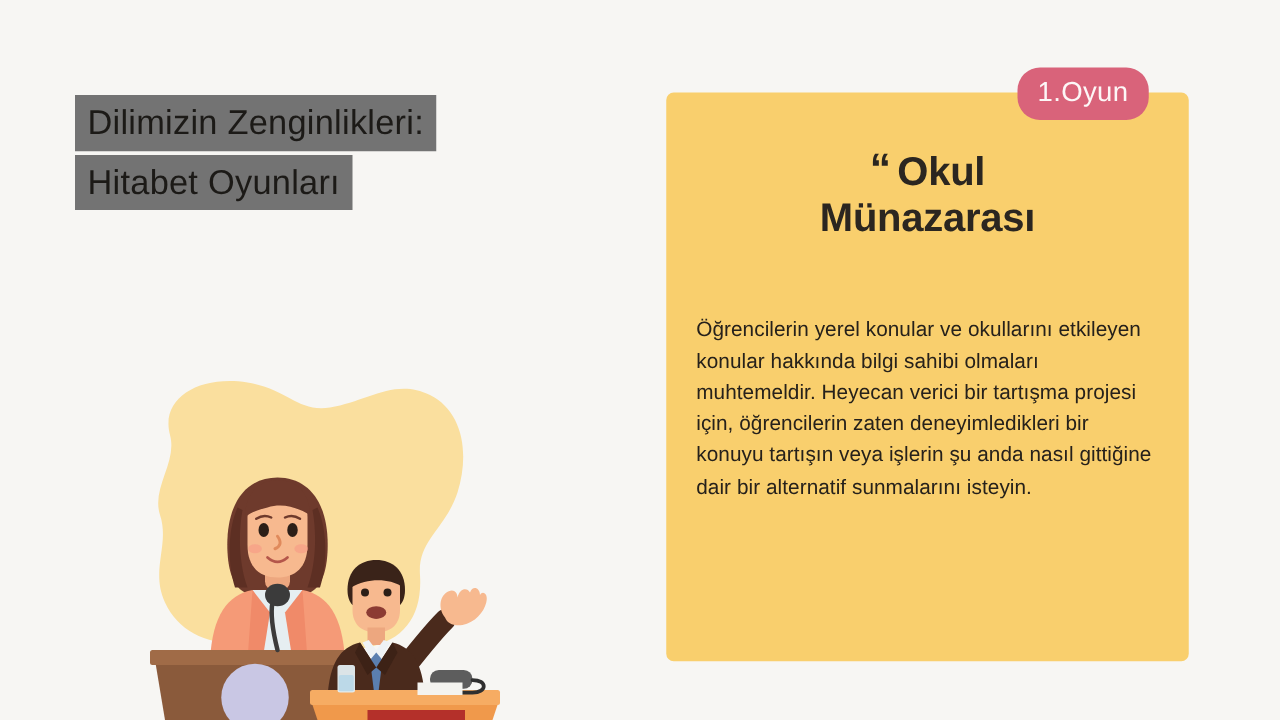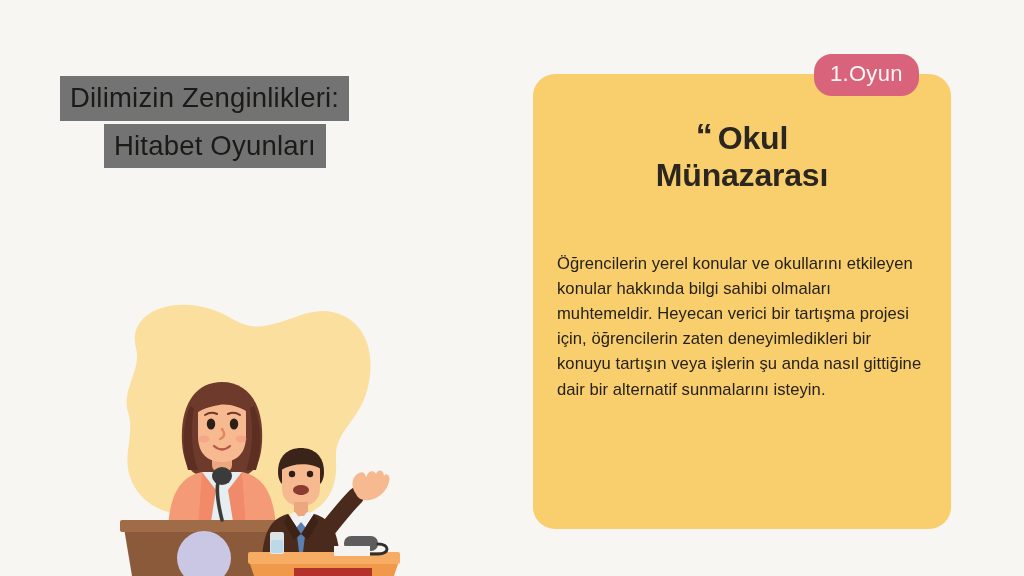--- a/index.html
+++ b/index.html
@@ -44,21 +44,20 @@
     color: #1c1a17;
     font-size: 27.5px;
     font-weight: 400;
     line-height: 1.0;
     letter-spacing: 0.2px;
     padding: 8px 10px 9px 10px;
     white-space: nowrap;
   }
   .title-line + .title-line {
     margin-top: 3px;
-    margin-left: 44px;
   }
 
   .lead-paragraph {
     position: absolute;
     left: 60px;
     top: 182px;
     width: 420px;
     font-size: 16.3px;
     line-height: 1.42;
     color: #20201e;
@@ -80,21 +79,21 @@
   }
 
   
   .game-card {
     position: absolute;
     left: 533px;
     top: 74px;
     width: 418px;
     height: 455px;
     background: #f9cf6d;
-    border-radius: 22px;
+    border-radius: 6px;
   }
 
   .game-badge {
     position: absolute;
     left: 814px;
     top: 54px;
     background: #d9637a;
     color: #fdf7f7;
     font-size: 22px;
     font-weight: 400;

